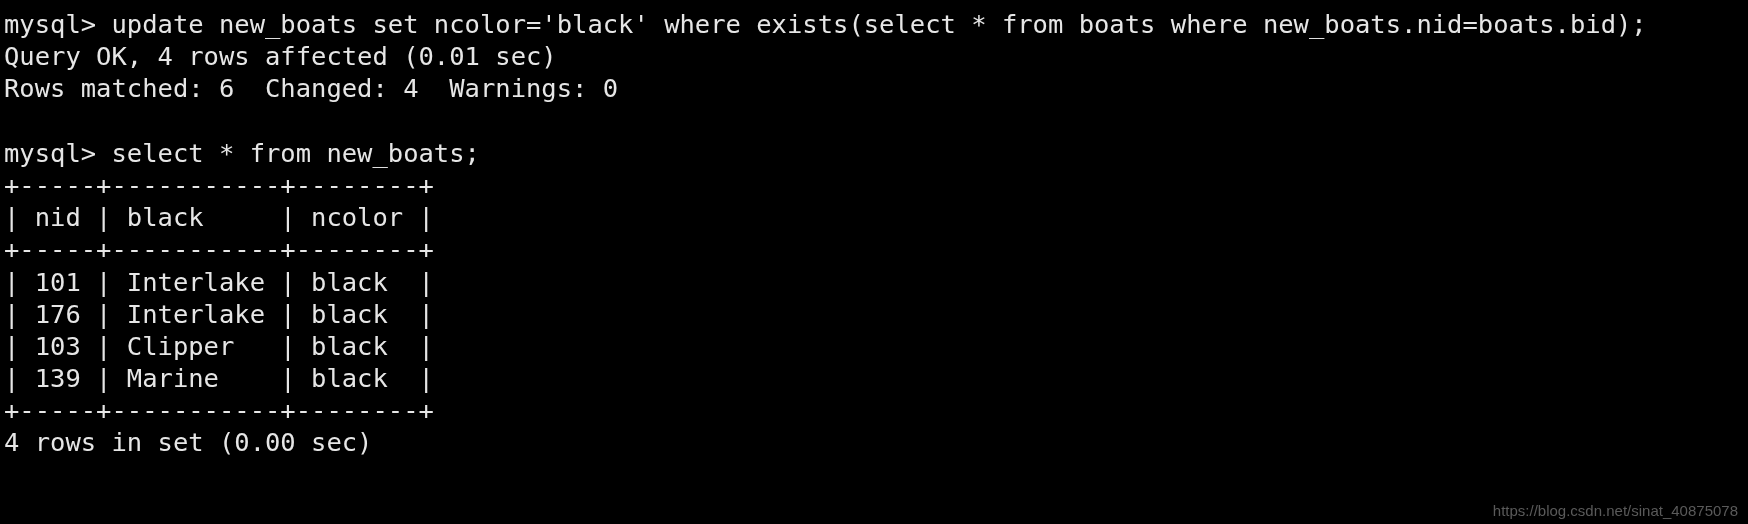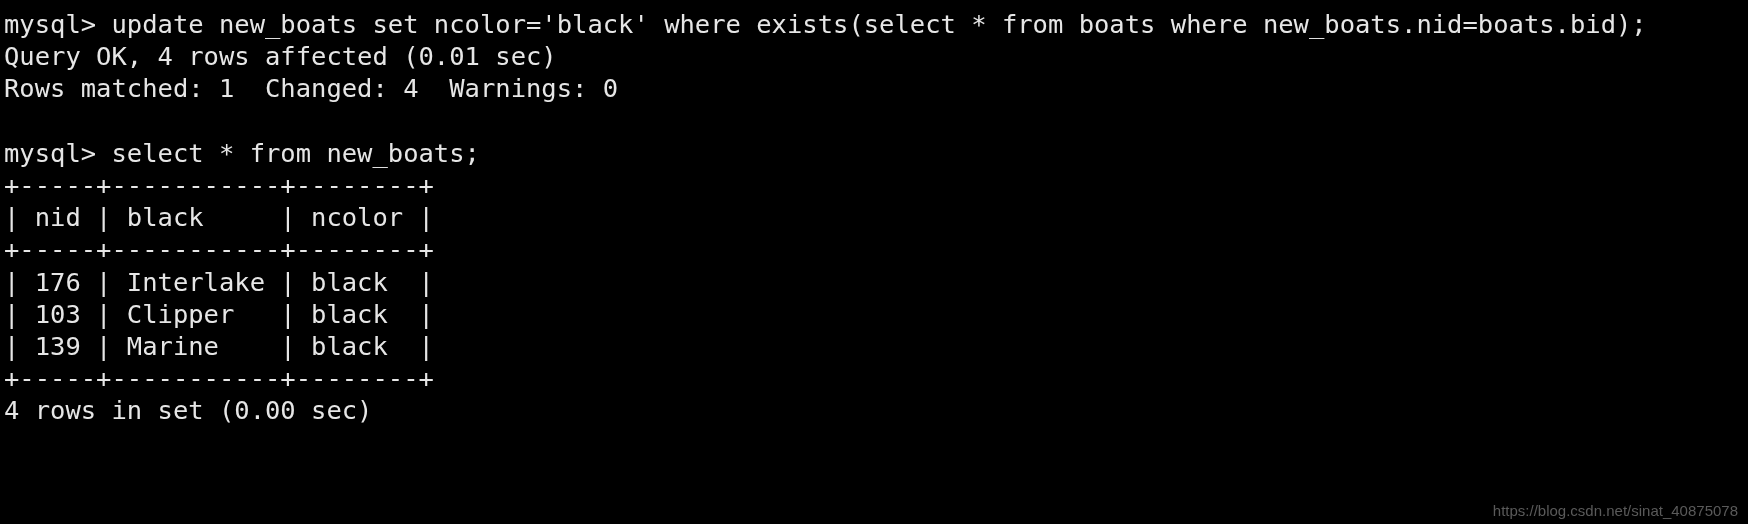--- a/index.html
+++ b/index.html
@@ -47,26 +47,27 @@
     white-space: pre;
     padding-left: 40px;
   }
 </style>
 </head>
 <body>
 
 <div id="terminal">
   <div class="line">mysql&gt; update new_boats set ncolor='black' where exists(select * from boats where new_boats.nid=boats.bid);</div>
   <div class="line">Query OK, 4 rows affected (0.01 sec)</div>
-  <div class="line">Rows matched: 1  Changed: 4  Warnings: 0</div>
+  <div class="line">Rows matched: 6  Changed: 4  Warnings: 0</div>
   <div class="line blank"></div>
   <div class="line">mysql&gt; select * from new_boats;</div>
   <div class="line">+-----+-----------+--------+</div>
   <div class="line">| nid | black     | ncolor |</div>
   <div class="line">+-----+-----------+--------+</div>
+  <div class="line">| 101 | Interlake | black  |</div>
   <div class="line">| 176 | Interlake | black  |</div>
   <div class="line">| 103 | Clipper   | black  |</div>
   <div class="line">| 139 | Marine    | black  |</div>
   <div class="line">+-----+-----------+--------+</div>
   <div class="line">4 rows in set (0.00 sec)</div>
 </div>
 
 <div id="watermark">https://blog.csdn.net/sinat_40875078</div>
 
 </body></html>

